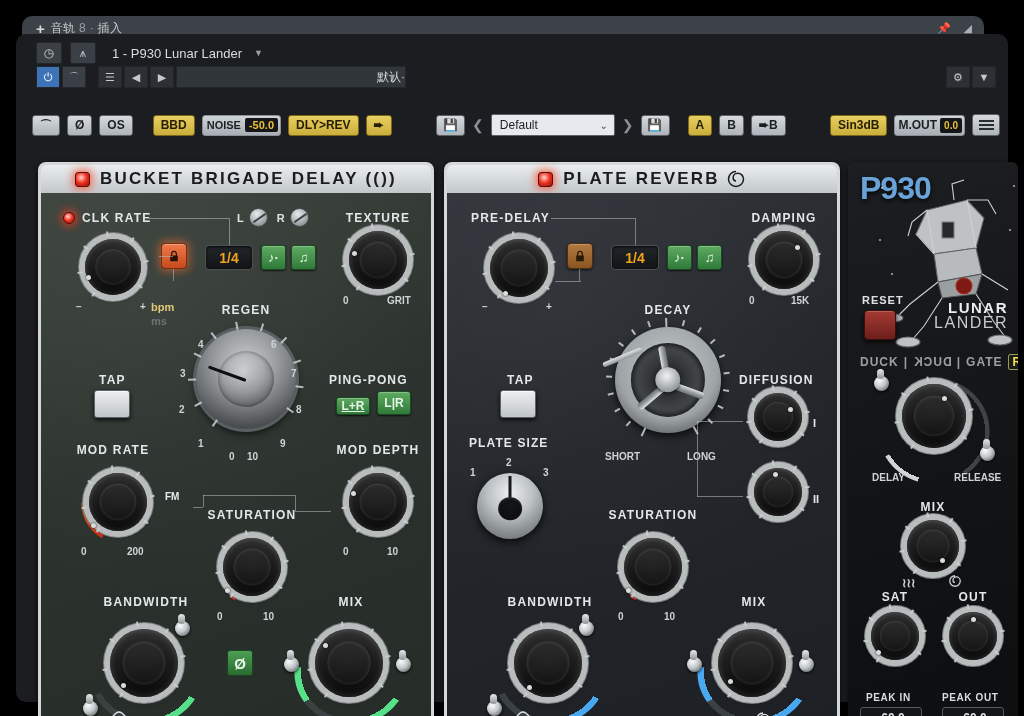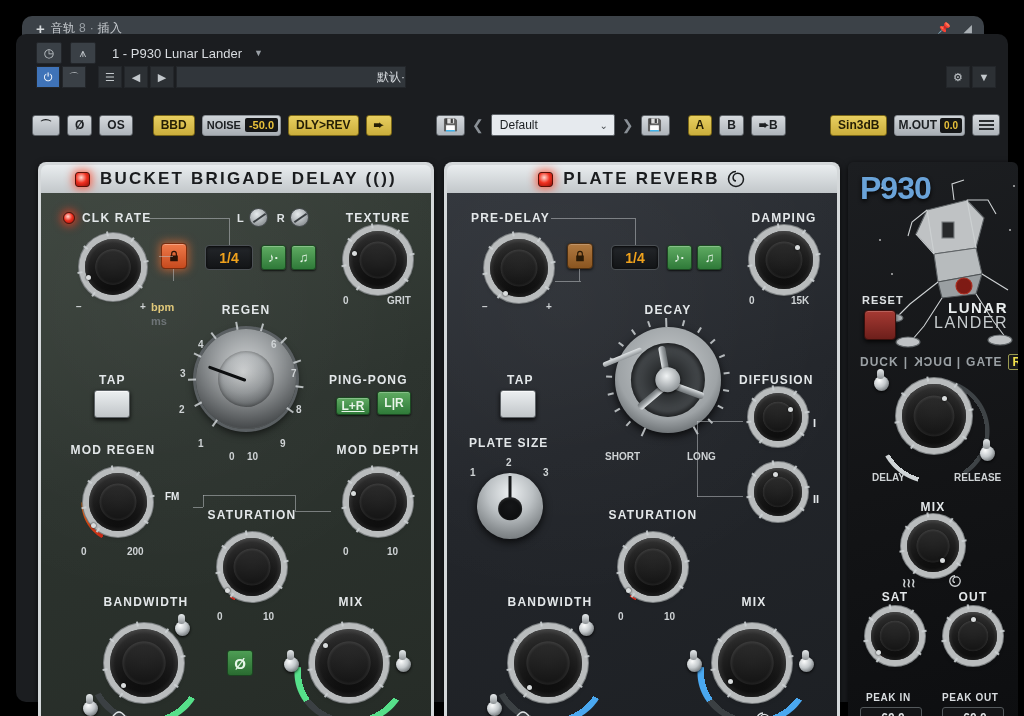--- a/index.html
+++ b/index.html
@@ -529,21 +529,21 @@
 
           <div style="position:absolute;left:288px;top:180px;color:#e3e7e9;font-size:12px;font-weight:700;letter-spacing:1.1px">PING-PONG</div>
           <div class="sq green" style="left:295px;top:204px;width:34px;height:18px;text-decoration:underline;">
             <span>L+R</span>
           </div>
           <div class="sq green" style="left:336px;top:198px;width:34px;height:24px;">
             <span>L|R</span>
           </div>
 
           <div class="knob" style="left:36px;top:250px;width:90px;height:115px;">
-            <div class="lbl" style="top:0;left:40%">MOD REGEN</div>
+            <div class="lbl" style="top:0;left:40%">MOD RATE</div>
             <div style="position:absolute;left:3px;top:18px;width:84px;height:84px;border-radius:50%;
                         background:conic-gradient(from 210deg, #cf2a18 0deg, #e06a12 60deg, rgba(0,0,0,0) 62deg);
                         -webkit-mask: radial-gradient(circle, transparent 33px, #000 33px, #000 40px, transparent 41px);
                         mask: radial-gradient(circle, transparent 33px, #000 33px, #000 40px, transparent 41px);"></div>
             <div class="dial" style="width:58px;height:58px;top:30px;left:45%"></div>
             <div class="ticks" style="width:58px;height:58px;top:30px;left:45%">
               <i style="transform:translate(-50%,0) rotate(215deg) translateY(-37px)"></i>
               <i style="transform:translate(-50%,0) rotate(260deg) translateY(-37px)"></i>
               <i style="transform:translate(-50%,0) rotate(305deg) translateY(-37px)"></i>
               <i style="transform:translate(-50%,0) rotate(350deg) translateY(-37px)"></i>

